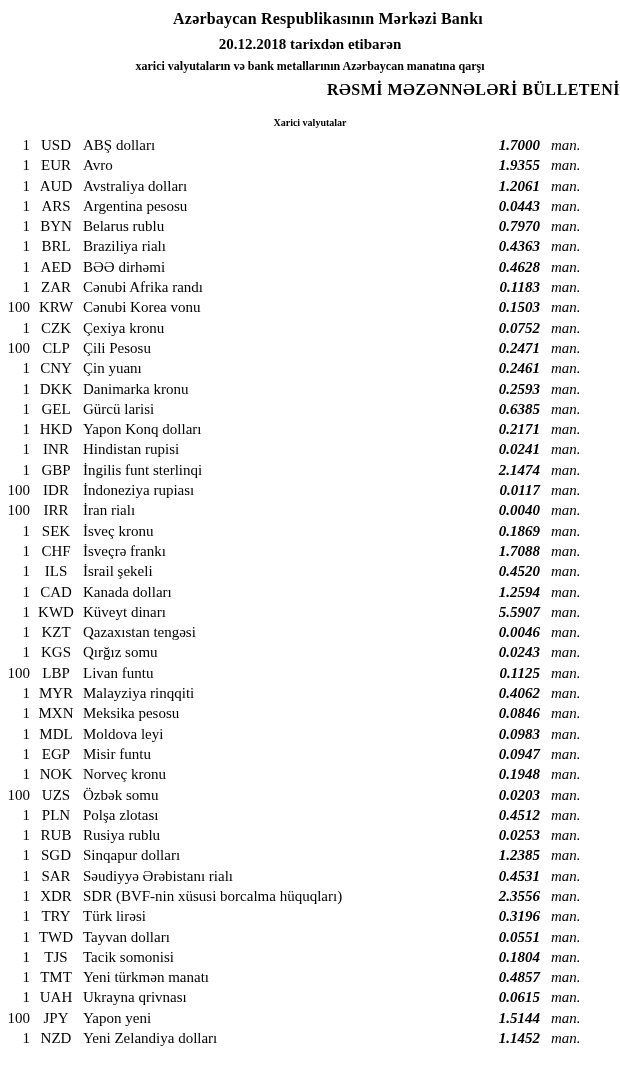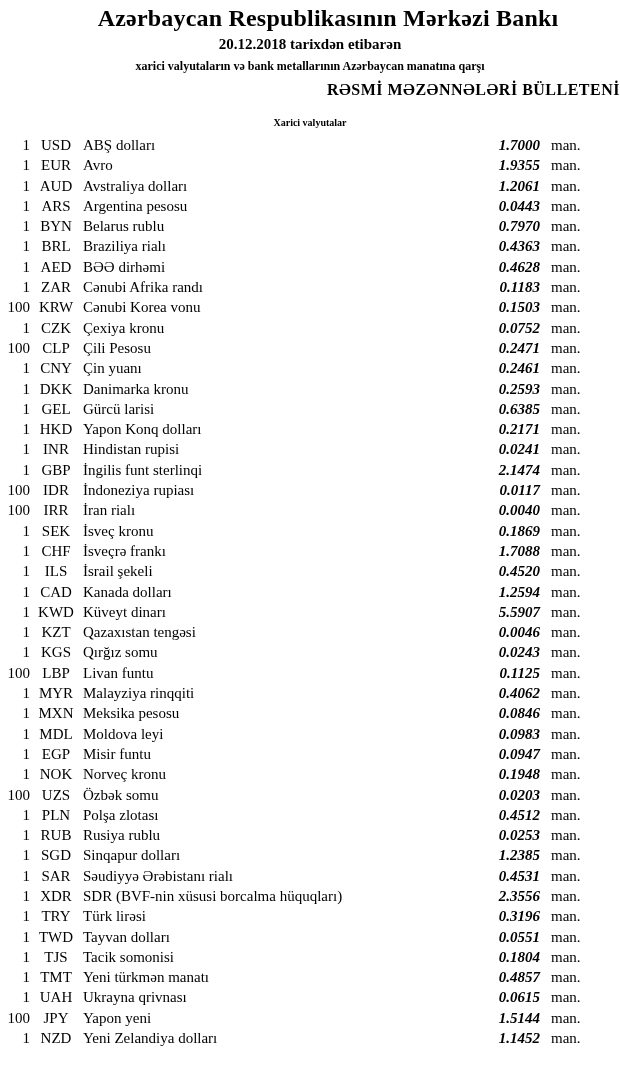--- a/index.html
+++ b/index.html
@@ -4,37 +4,37 @@
 <style>
   html,body{margin:0;padding:0;}
   body{
     width:620px;height:1073px;
     background:#ffffff;color:#000000;
     font-family:"Liberation Serif","DejaVu Serif",serif;
     overflow:hidden;
   }
   .page{width:620px;height:1073px;position:relative;}
   .header{text-align:center;padding-top:6px;}
-  .bank-name{font-size:24px;font-weight:700;line-height:25px;letter-spacing:.2px;margin-left:36px;}
+  .bank-name{font-size:16px;font-weight:700;line-height:25px;letter-spacing:.2px;margin-left:36px;}
   .date-line{font-size:15px;font-weight:700;line-height:19px;margin-top:4px;}
   .subtitle{font-size:12px;font-weight:700;line-height:19px;margin-top:3px;}
   .bulletin-title{font-size:16px;font-weight:700;line-height:20px;margin-top:4px;letter-spacing:.5px;text-align:right;}
   .section-title{font-size:10px;font-weight:700;line-height:17px;text-align:center;margin-top:14px;}
   .rates{margin-top:4px;}
   .row{
     display:flex;align-items:baseline;
     height:20.3px;line-height:20.3px;
     font-size:15px;
     padding-right:23px;
   }
   .qty{flex:none;width:30px;text-align:right;}
   .code{flex:none;width:48px;text-align:center;margin-left:2px;}
   .name{flex:1;margin-left:3px;white-space:nowrap;overflow:hidden;}
   .rate{flex:none;font-weight:700;font-style:italic;text-align:center;}
-  .unit{flex:none;width:57px;box-sizing:border-box;padding-left:11px;}
+  .unit{flex:none;width:57px;box-sizing:border-box;padding-left:11px;font-style:italic;}
 </style>
 </head>
 <body>
 
 <div class="page">
   <div class="header">
     <div class="bank-name">Azərbaycan Respublikasının Mərkəzi Bankı</div>
     <div class="date-line">20.12.2018 tarixdən etibarən</div>
     <div class="subtitle">xarici valyutaların və bank metallarının Azərbaycan manatına qarşı</div>
     <div class="bulletin-title">RƏSMİ MƏZƏNNƏLƏRİ BÜLLETENİ</div>

